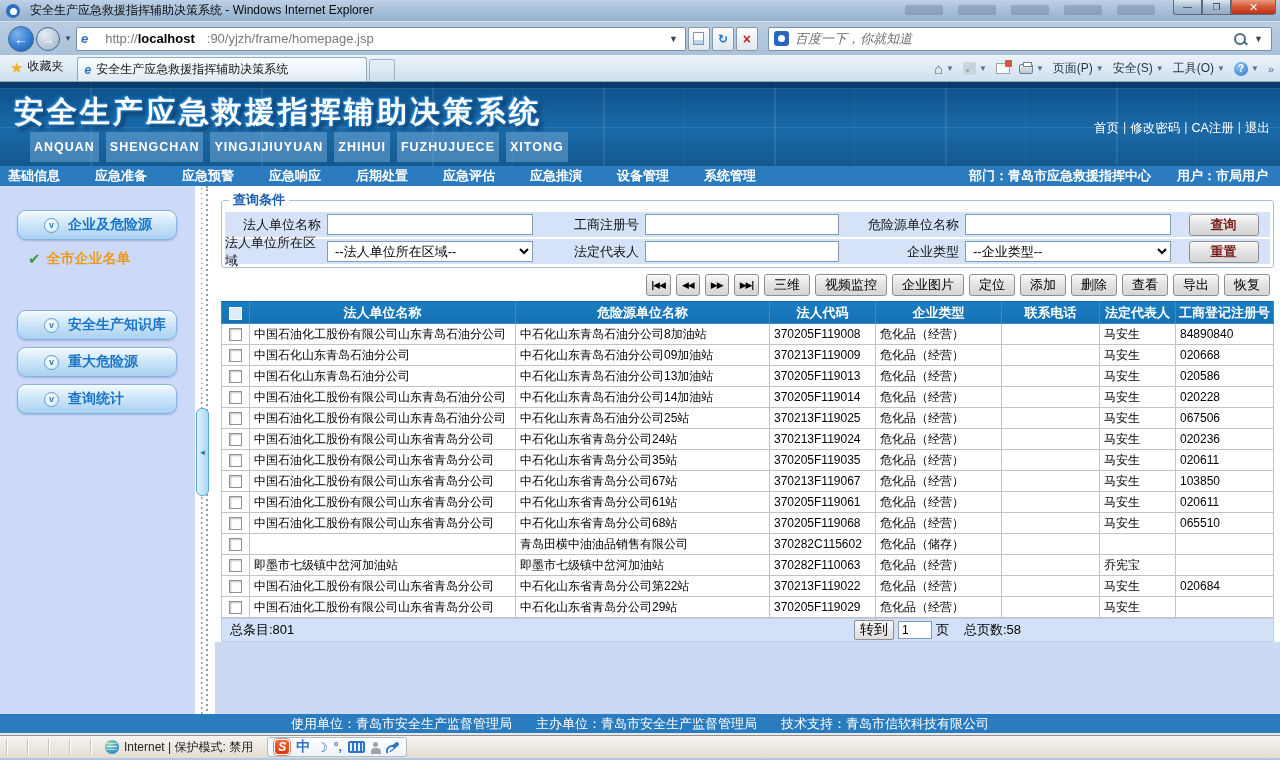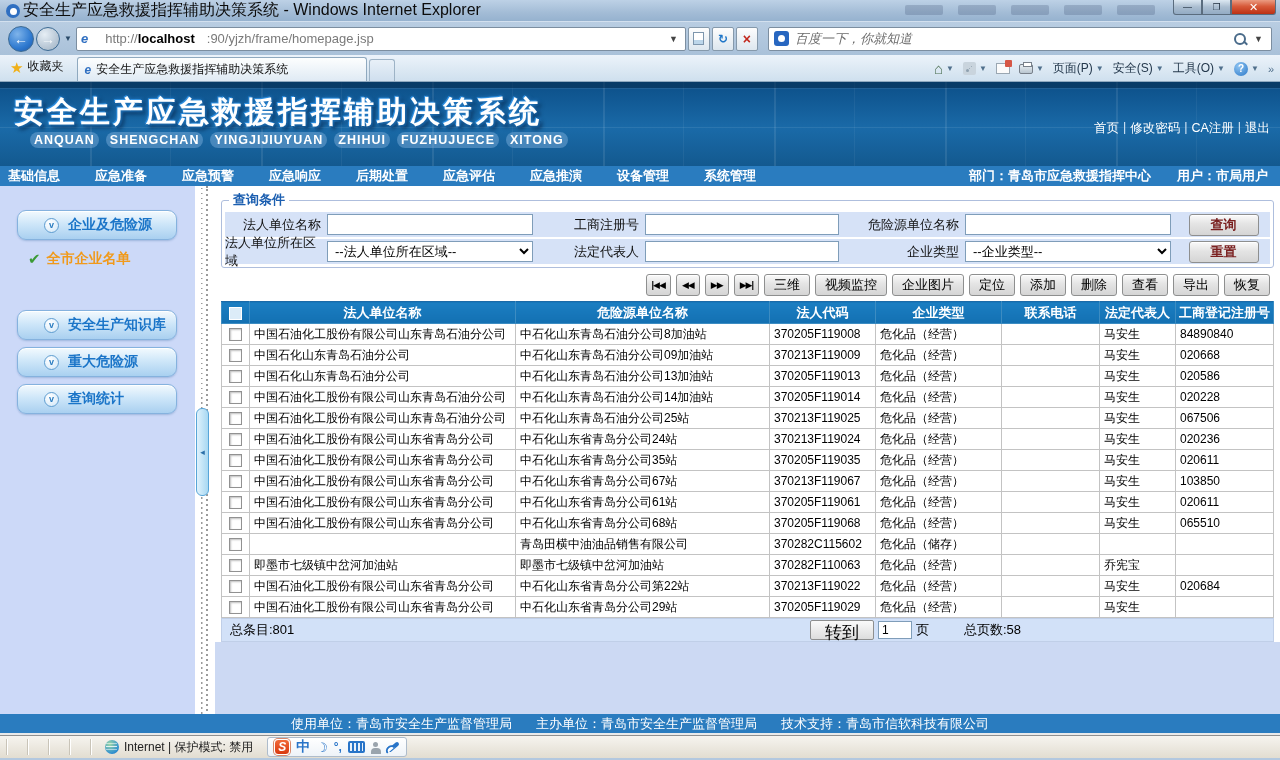--- a/index.html
+++ b/index.html
@@ -3,21 +3,21 @@
 <meta charset="utf-8">
 <style>
   * { margin:0; padding:0; box-sizing:border-box; }
   html,body { width:1280px; height:760px; overflow:hidden; }
   body { font-family:"Liberation Sans","DejaVu Sans",sans-serif; font-size:13px; }
 
   .window { position:relative; width:1280px; height:760px; background:#b3c8df; }
 
   
   .titlebar { position:relative; height:22px; background:linear-gradient(#bdd1e6,#a3bcd6 60%,#96b2cf); display:flex; align-items:center; padding:0 6px; border-bottom:1px solid rgba(255,255,255,.35); }
-  .title-text { font-size:16px; color:#0c0c0c; margin-left:3px; }
+  .title-text { font-size:12px; color:#0c0c0c; margin-left:10px; }
   .ghost { position:absolute; top:5px; height:10px; border-radius:2px; background:rgba(45,65,100,.22); }
   .winbtns { position:absolute; right:4px; top:0; display:flex; }
   .winbtn { width:29px; height:15px; border:1px solid #5a6c7e; border-top:none; display:flex; align-items:center; justify-content:center; font-size:9px; color:#1b2a3a; background:linear-gradient(#dce8f2,#aabdd0 50%,#93abc4); }
   .winbtn.min { border-radius:0 0 0 3px; }
   .winbtn.close { width:45px; background:linear-gradient(#eb9c82,#d75a3a 45%,#bc3013); color:#fff; font-weight:bold; border-radius:0 0 3px 0; font-size:11px; }
 
   
   .addressbar { height:33px; background:linear-gradient(#b9cde2,#a9c1d9); display:flex; align-items:center; padding:0 8px; }
   .navcircle { width:26px; height:26px; border-radius:50%; display:flex; align-items:center; justify-content:center; font-size:14px; font-weight:bold; border:1px solid #3c6a93; }
   .navcircle.back { background:radial-gradient(circle at 35% 30%,#7fb4ea,#2f7ad0 60%,#1a56a8); color:#fff; }
@@ -64,21 +64,21 @@
   .banner { position:relative; height:84px; background:linear-gradient(#0c4f88,#1a6aa8 55%,#13598f);
     overflow:hidden; }
   .banner::before { content:""; position:absolute; inset:0;
     background:repeating-linear-gradient(90deg, transparent 0 90px, rgba(255,255,255,.09) 90px 92px, transparent 92px 170px, rgba(255,255,255,.05) 170px 171px),
                repeating-linear-gradient(0deg, transparent 0 38px, rgba(255,255,255,.08) 38px 39px);
   }
   .banner::after { content:""; position:absolute; top:0; left:0; right:0; height:6px; background:rgba(6,42,74,.55); }
   .banner-title { position:absolute; left:14px; top:10px; font-size:30px; font-weight:bold; color:#fff; letter-spacing:3px;
     text-shadow:0 0 4px #2e8fe0, 2px 2px 0 #0d4a80, -1px -1px 0 #2e8fe0, 3px 3px 4px rgba(0,20,50,.8); }
   .banner-sub { position:absolute; left:30px; top:50px; display:flex; gap:7px; }
-  .banner-sub span { background:rgba(130,180,225,.45); color:#fff; font-weight:bold; font-size:12.5px; padding:1px 4px; letter-spacing:1px;border-radius:8px; }
+  .banner-sub span { background:rgba(130,180,225,.45); color:#fff; font-weight:bold; font-size:12.5px; padding:8px 4px; letter-spacing:1px; }
   .banner-links { position:absolute; right:10px; top:38px; color:#fff; font-size:12.5px; display:flex; gap:4px; }
   .banner-links .sep { color:#d7e7f5; }
 
   
   .menubar { height:20px; background:#2a7cbf; display:flex; align-items:center; padding:0 8px; }
   .menu-item { color:#fff; font-weight:bold; font-size:13px; margin-right:35px; }
   .menu-right { margin-left:auto; color:#fff; font-weight:bold; font-size:13px; display:flex; gap:26px; padding-right:4px; }
 
   
   .main { display:flex; height:528px; }
@@ -119,21 +119,21 @@
   .results { border-collapse:collapse; table-layout:fixed; width:100%; background:#fff; }
   .results th { background:linear-gradient(#1b7ec2,#1370b2); color:#fff; font-size:13px; font-weight:bold; height:22px; border:1px solid #3c8cc2; border-top:1px solid #1a6aa8; }
   .results td { height:21px; border:1px solid #c3c3c3; font-size:12px; color:#000; padding:0 4px; overflow:hidden; white-space:nowrap; background:#fff; }
   .results td.cb-cell { text-align:center; padding:0; }
   .checkbox { display:inline-block; width:13px; height:13px; background:#fff; border:1px solid #919191; box-shadow:inset 1px 1px 2px rgba(0,0,0,.25); vertical-align:middle; }
   .hdr-checkbox { display:inline-block; width:13px; height:13px; background:#dcecf8; border:1px solid #fff; vertical-align:middle; }
 
   .pagebar { position:relative; height:24px; background:#d2e1f8; border:1px solid #c0cfe8; display:flex; align-items:center; font-size:13px; color:#000; }
   .pagebar .total-items { margin-left:8px; }
   .goto-group { position:absolute; left:588px; display:flex; align-items:center; gap:4px; }
-  .goto-btn { height:20px; border:1px solid #8e8f8f; border-radius:2px; background:linear-gradient(#fafafa,#ddd); font-size:17px; font-family:inherit; padding:0 14px; }
+  .goto-btn { height:20px; border:1px solid #8e8f8f; border-radius:2px; background:linear-gradient(#fafafa,#ddd); font-size:14px; font-family:inherit; padding:0 5px;margin-left:44px; }
   .goto-input { width:34px; height:18px; border:1px solid #7f9db9; font-size:12px; padding:0 3px; font-family:inherit; }
   .total-pages { position:absolute; left:742px; }
   .content-rest { flex:1; background:#ccd9f3; }
 
   
   .sitefooter { height:21px; background:#2a7cbf; display:flex; align-items:center; justify-content:center; gap:24px; color:#fff; font-size:13px; border-bottom:2px solid #e9e9e9; }
 
   
   .statusbar { height:23px; background:linear-gradient(#f6f4ef,#e2ddd1); border-top:1px solid #8e8f8f; display:flex; align-items:center; padding:0 6px; font-size:12px; color:#222; }
   .status-left { flex:1; }

